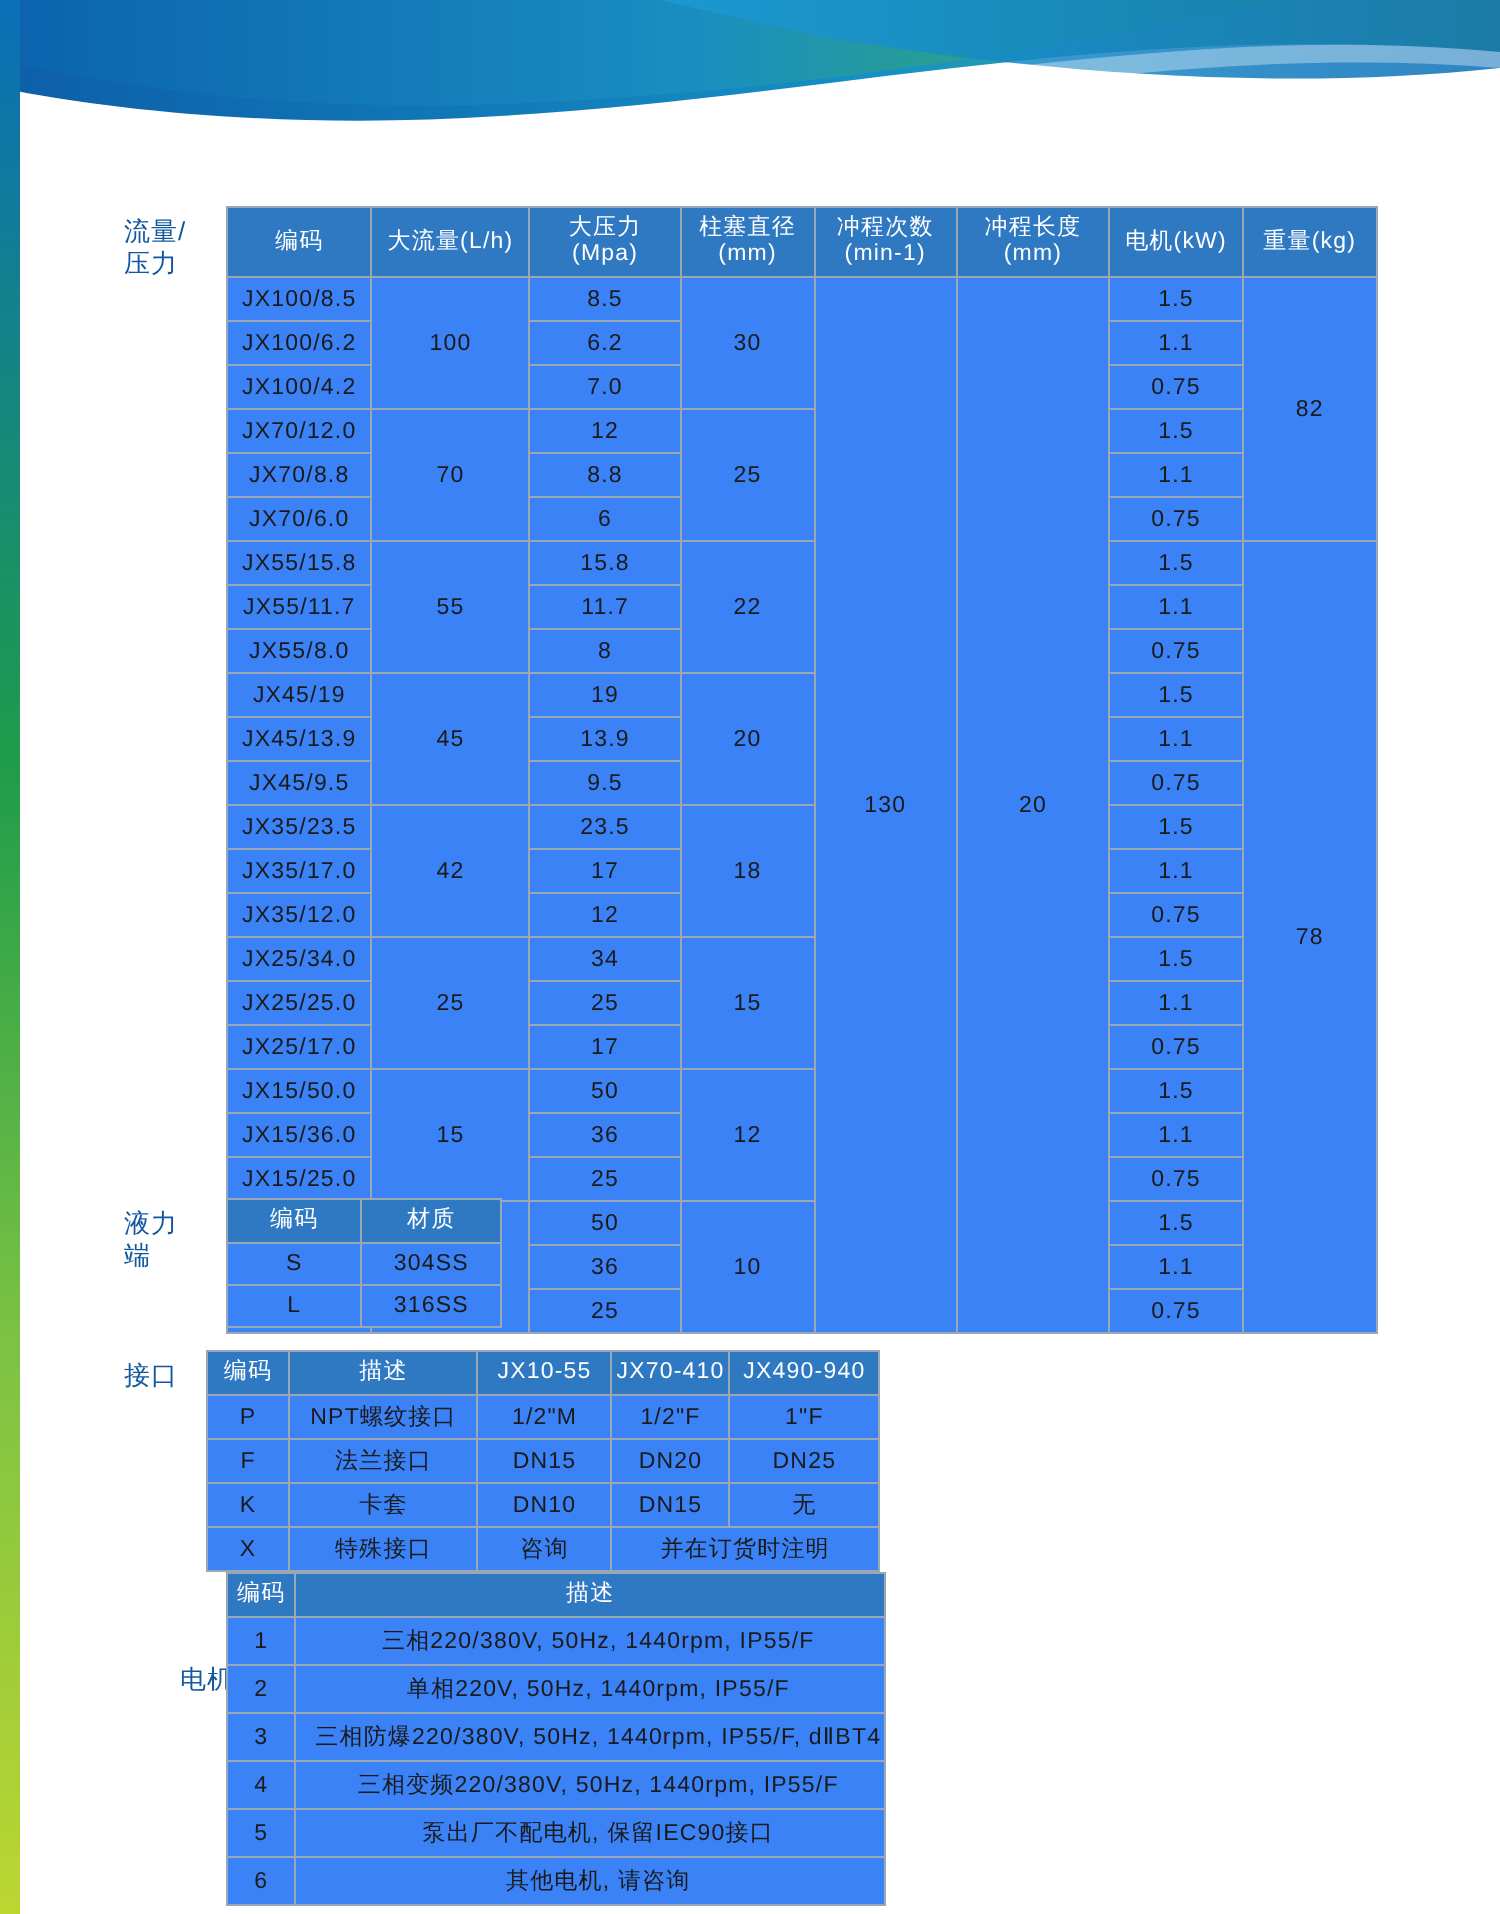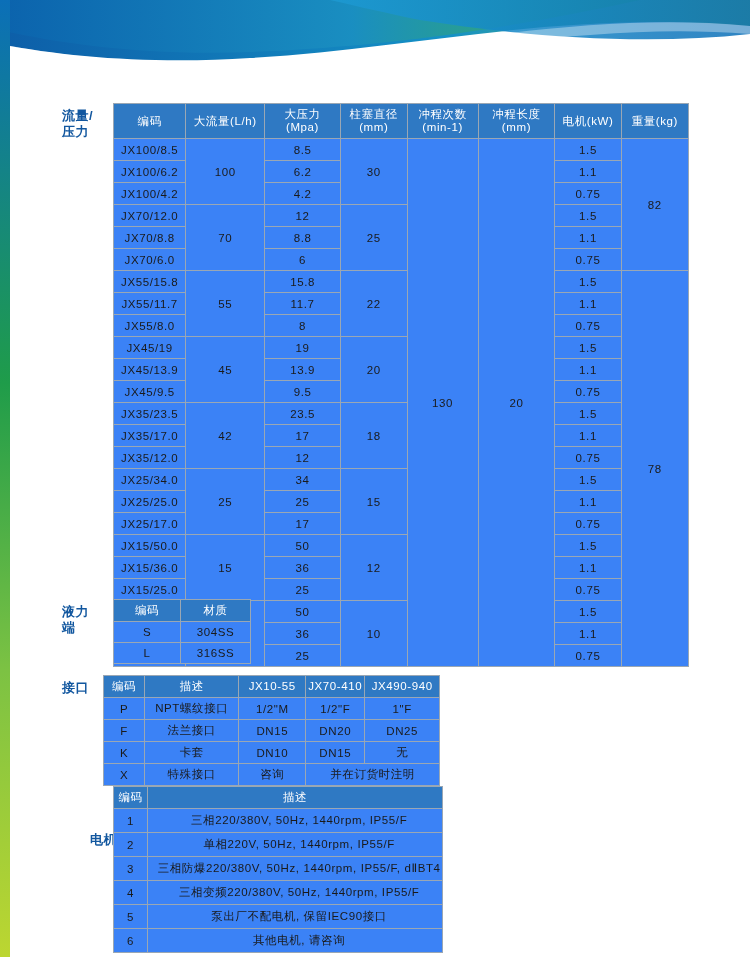--- a/index.html
+++ b/index.html
@@ -31,21 +31,21 @@
     left: 0; top: 0;
     width: 10px;
     height: 957px;
     background: linear-gradient(to bottom,#0b6fb8 0%, #1f9c4a 40%, #7cc243 70%, #bcd631 100%);
   }
 
   
   .sec-label {
     position: absolute;
     font-size: 13px;
-    font-weight: bold;
+    font-weight: normal;
     color: #12579f;
     line-height: 16px;
     text-align: left;
     letter-spacing: 0.5px;
   }
 
   
   table {
     border-collapse: collapse;
     position: absolute;
@@ -153,21 +153,21 @@
       <td>1.5</td>
       <td rowspan="6">82</td>
     </tr>
     <tr>
       <td class="code">JX100/6.2</td>
       <td>6.2</td>
       <td>1.1</td>
     </tr>
     <tr>
       <td class="code">JX100/4.2</td>
-      <td>4.2</td>
+      <td>7.0</td>
       <td>0.75</td>
     </tr>
 
     <tr>
       <td class="code">JX70/12.0</td>
       <td rowspan="3">70</td>
       <td>12</td>
       <td rowspan="3">25</td>
       <td>1.5</td>
     </tr>

